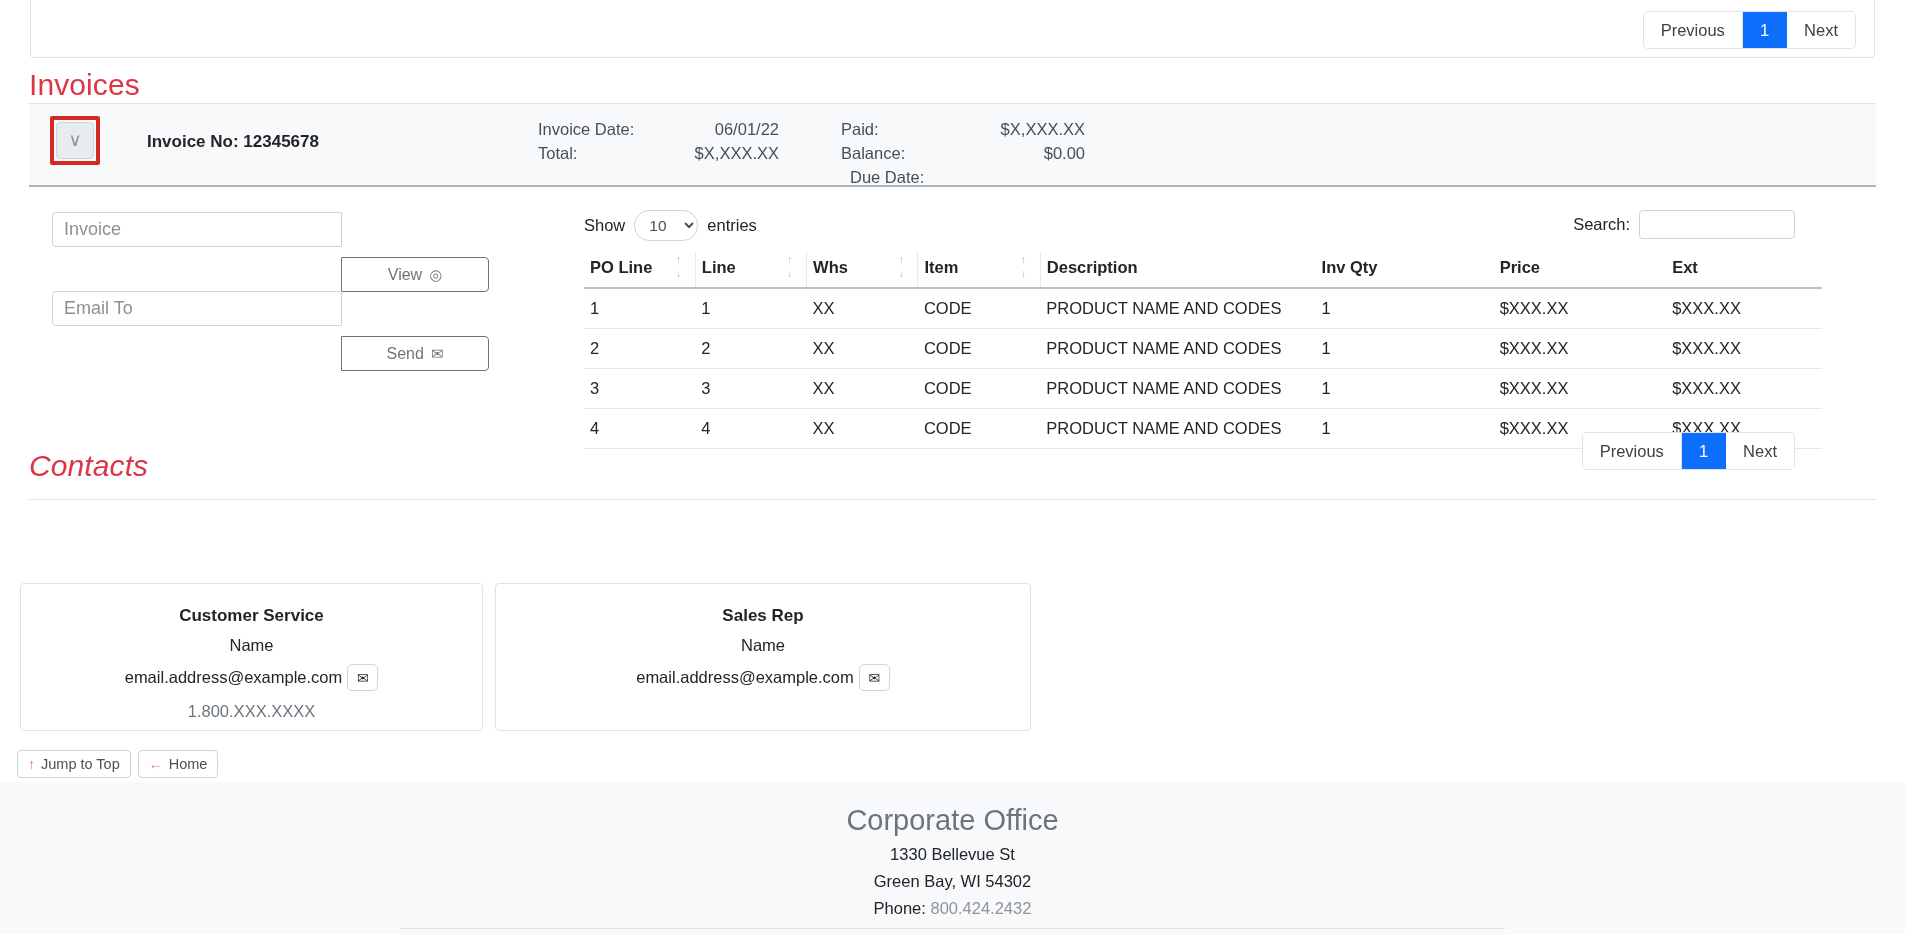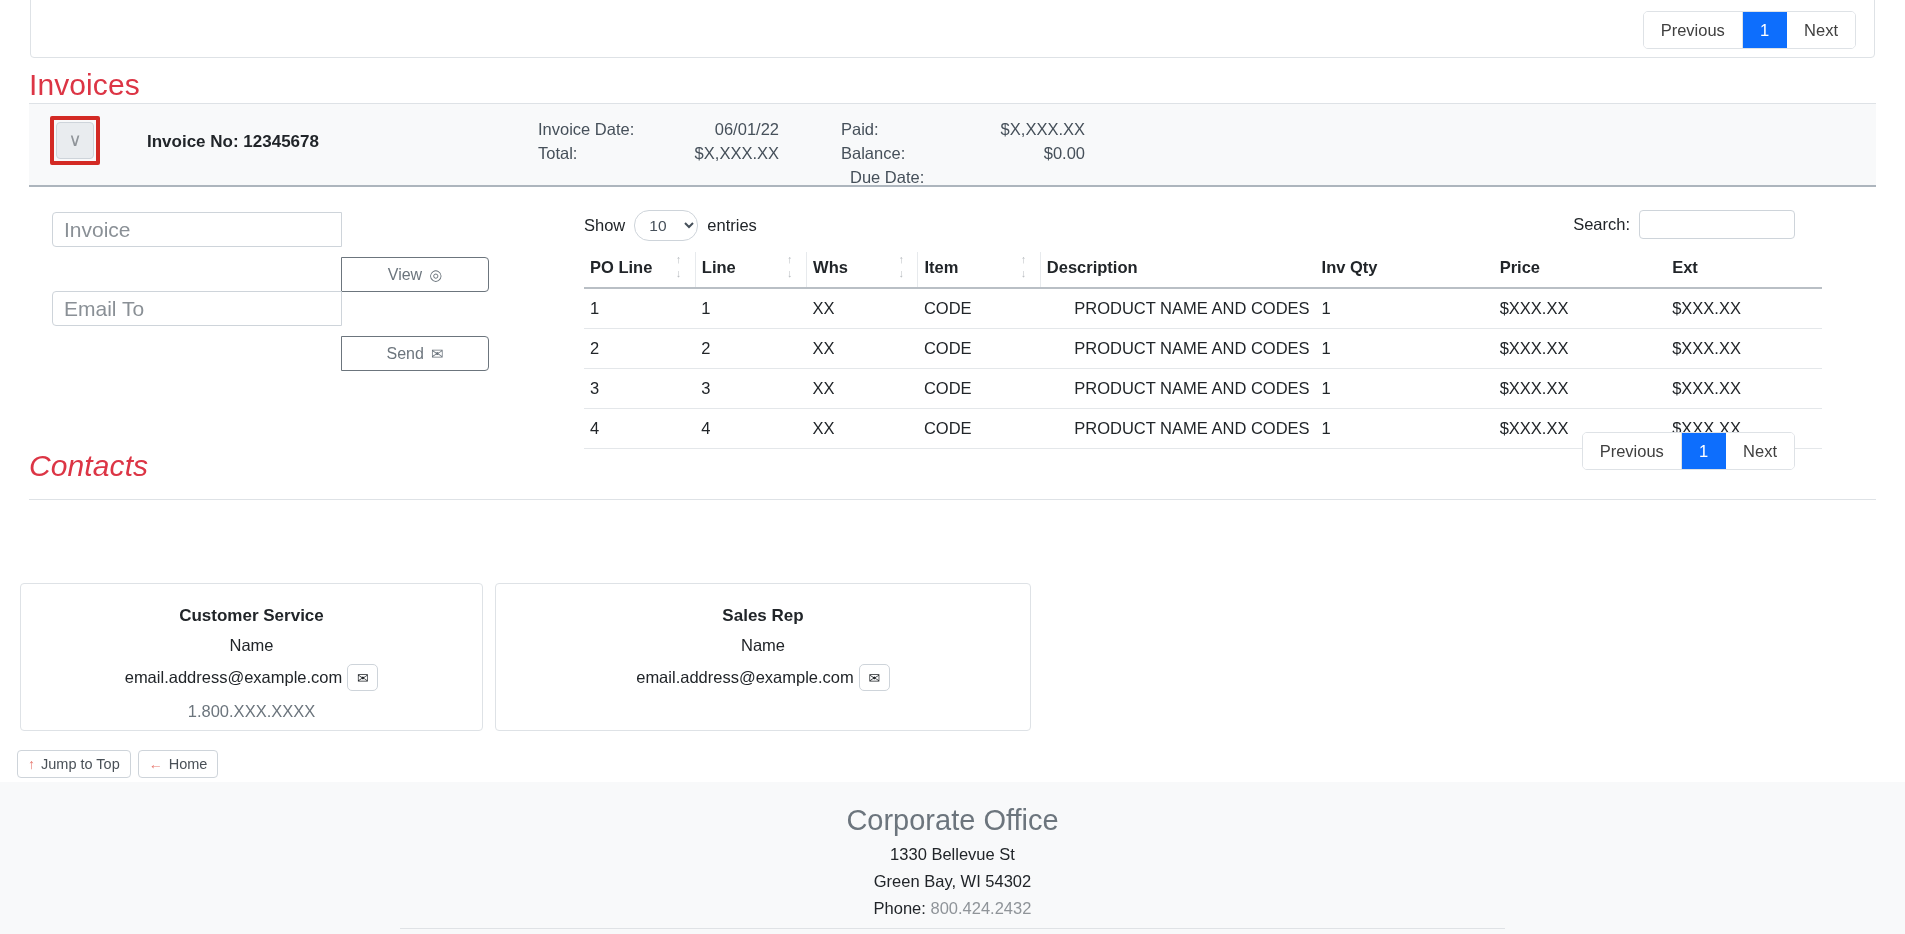--- a/index.html
+++ b/index.html
@@ -122,21 +122,21 @@
   }
 
   
   .form-block { position: absolute; left: 23px; top: 25px; width: 442px; }
   .form-row { display: flex; margin-bottom: -1px; }
   .form-row .txt {
     width: 290px; height: 35px;
     border: 1px solid #ced4da;
     border-radius: 4px 0 0 4px;
     padding: 4px 11px;
-    font-size: 21px;
+    font-size: 18px;
     font-family: "Liberation Sans", sans-serif;
     color: #212529;
     background: #fff;
     outline: none;
   }
   .form-row .txt::placeholder { color: #8a9096; }
   .form-row .btn {
     width: 148px; height: 35px;
     border: 1px solid #6c757d;
     border-radius: 0 4px 4px 0;
@@ -216,21 +216,21 @@
     border-bottom: 1px solid #e4e7ea;
     color: #212529;
     white-space: nowrap;
   }
   table.grid tbody tr:last-child td { border-bottom: 1px solid #e4e7ea; }
 
   .col-poline { width: 100px; }
   .col-line   { width: 100px; }
   .col-whs    { width: 100px; }
   .col-item   { width: 110px; }
-  .col-desc   { width: 225px; text-align: right; }
+  .col-desc   { width: 225px; }
   .col-qty    { width: 160px; }
   .col-price  { width: 155px; }
   .col-ext    { width: 140px; }
 
   .dt-pager { position: absolute; right: 55px; top: 227px; }
 
   
   .contacts-row { position: absolute; left: 20px; top: 583px; display: flex; gap: 12px; }
   .contact-card {
     border: 1px solid #dee2e6;

